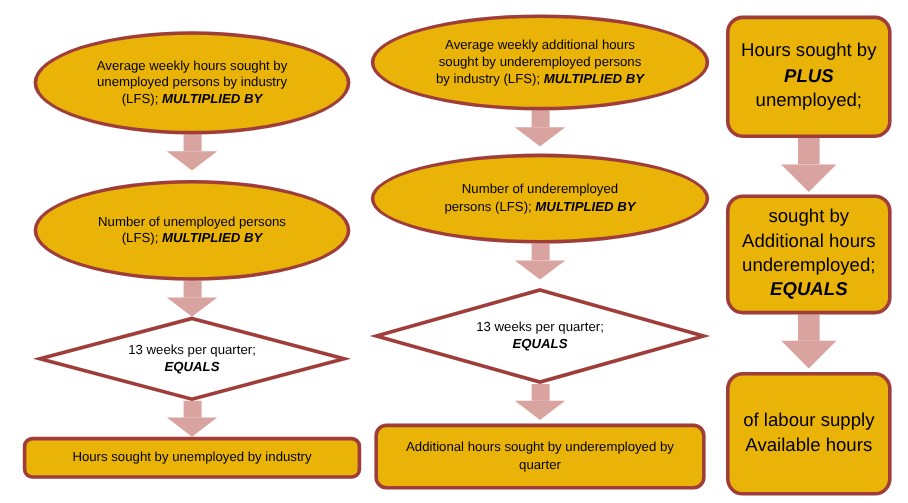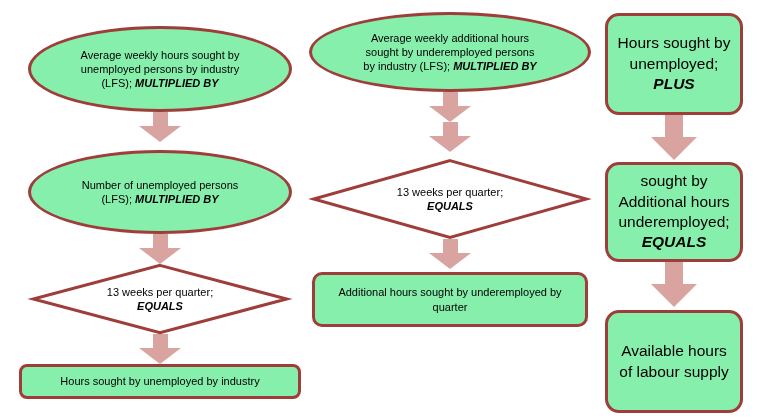--- a/index.html
+++ b/index.html
@@ -28,21 +28,21 @@
   .col-2 { left: 603px; width: 142px; padding-top: 13px; }
 
   .node {
     position: relative;
     display: flex;
     align-items: center;
     justify-content: center;
     text-align: center;
     box-sizing: border-box;
     color: var(--text, #000);
-    background: #86efac;
+    background: #eab308;
     flex-shrink: 0;
   }
   .shape-ellipse       { border: 3px solid var(--stroke); border-radius: 50%; }
   .shape-rect          { border: 3px solid var(--stroke); border-radius: 8px; }
   .col-1 .shape-rect   { border-radius: 10px; }
   .shape-rounded-rect  { border: 3px solid var(--stroke); border-radius: 14px; }
   .shape-diamond       { background: transparent; }
   .shape-diamond svg {
     position: absolute;
     left: 0; top: 0;
@@ -160,20 +160,26 @@
         <div class="txt">
           <div class="line"><span>Average weekly additional hours</span></div>
           <div class="line"><span>sought by underemployed persons</span></div>
           <div class="line"><span>by industry (LFS); </span><span class="em">MULTIPLIED BY</span></div>
         </div>
       </div>
       <div class="arrow a-1">
         <div class="stem"></div>
         <div class="head"></div>
       </div>
+      <div class="node shape-ellipse n-1-1">
+        <div class="txt">
+          <div class="line"><span>Number of underemployed</span></div>
+          <div class="line"><span>persons (LFS); </span><span class="em">MULTIPLIED BY</span></div>
+        </div>
+      </div>
       <div class="arrow a-1">
         <div class="stem"></div>
         <div class="head"></div>
       </div>
       <div class="node shape-diamond n-1-2">
         <svg viewBox="0 0 100 100" preserveAspectRatio="none">
           <polygon points="50,2 98,50 50,98 2,50" vector-effect="non-scaling-stroke"></polygon>
         </svg>
         <div class="txt">
           <div class="line"><span>13 weeks per quarter;</span></div>
@@ -188,40 +194,40 @@
         <div class="txt">
           <div class="line"><span>Additional hours sought by underemployed by</span></div>
           <div class="line"><span>quarter</span></div>
         </div>
       </div>
     </div>
     <div class="column col-2">
       <div class="node shape-rounded-rect n-2-0">
         <div class="txt">
           <div class="line"><span>Hours sought by</span></div>
+          <div class="line"><span class="em">PLUS</span></div>
           <div class="line"><span>unemployed;</span></div>
-          <div class="line"><span class="em">PLUS</span></div>
         </div>
       </div>
       <div class="arrow a-2">
         <div class="stem"></div>
         <div class="head"></div>
       </div>
       <div class="node shape-rounded-rect n-2-1">
         <div class="txt">
           <div class="line"><span>sought by</span></div>
           <div class="line"><span>Additional hours</span></div>
           <div class="line"><span>underemployed;</span></div>
           <div class="line"><span class="em">EQUALS</span></div>
         </div>
       </div>
       <div class="arrow a-2">
         <div class="stem"></div>
         <div class="head"></div>
       </div>
       <div class="node shape-rounded-rect n-2-2">
         <div class="txt">
+          <div class="line"><span>of labour supply</span></div>
           <div class="line"><span>Available hours</span></div>
-          <div class="line"><span>of labour supply</span></div>
         </div>
       </div>
     </div>
   </div>
 
 </body></html>

